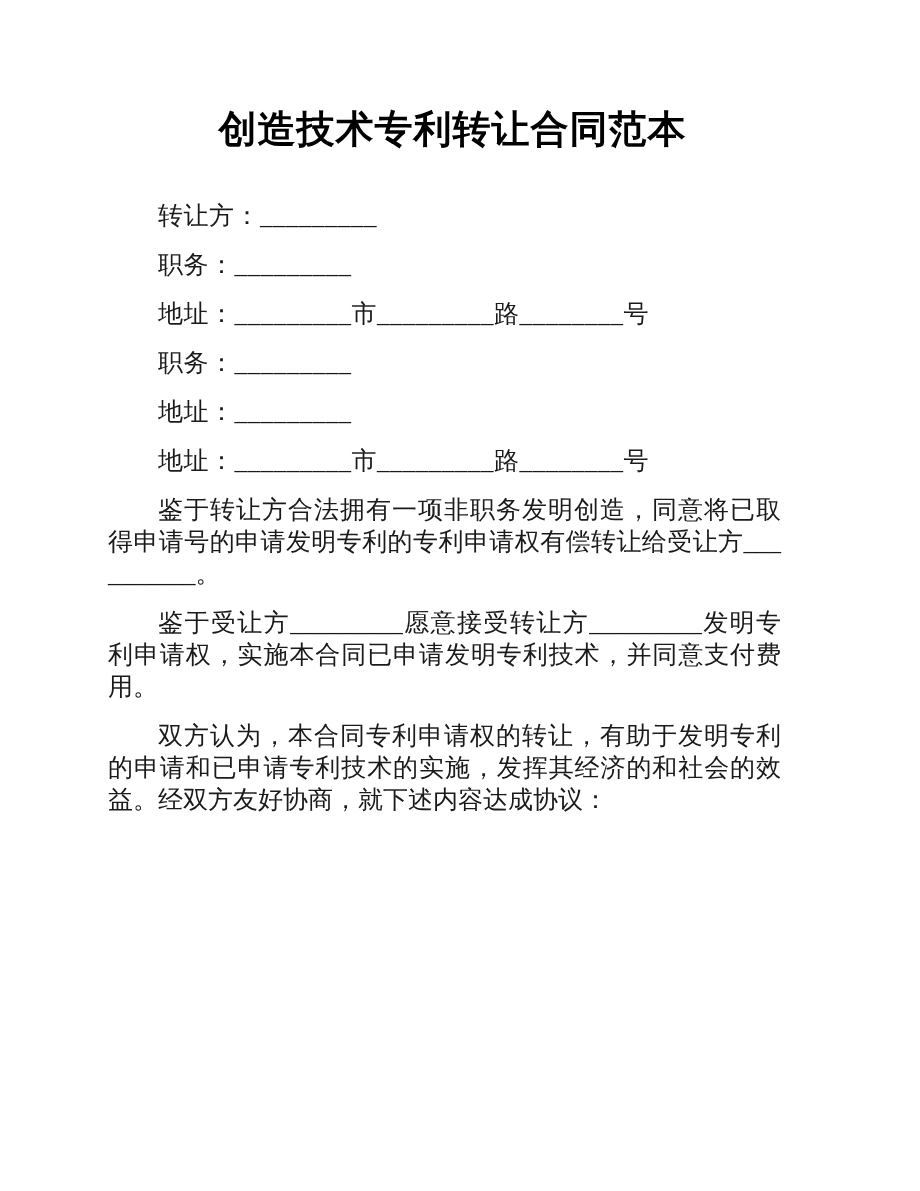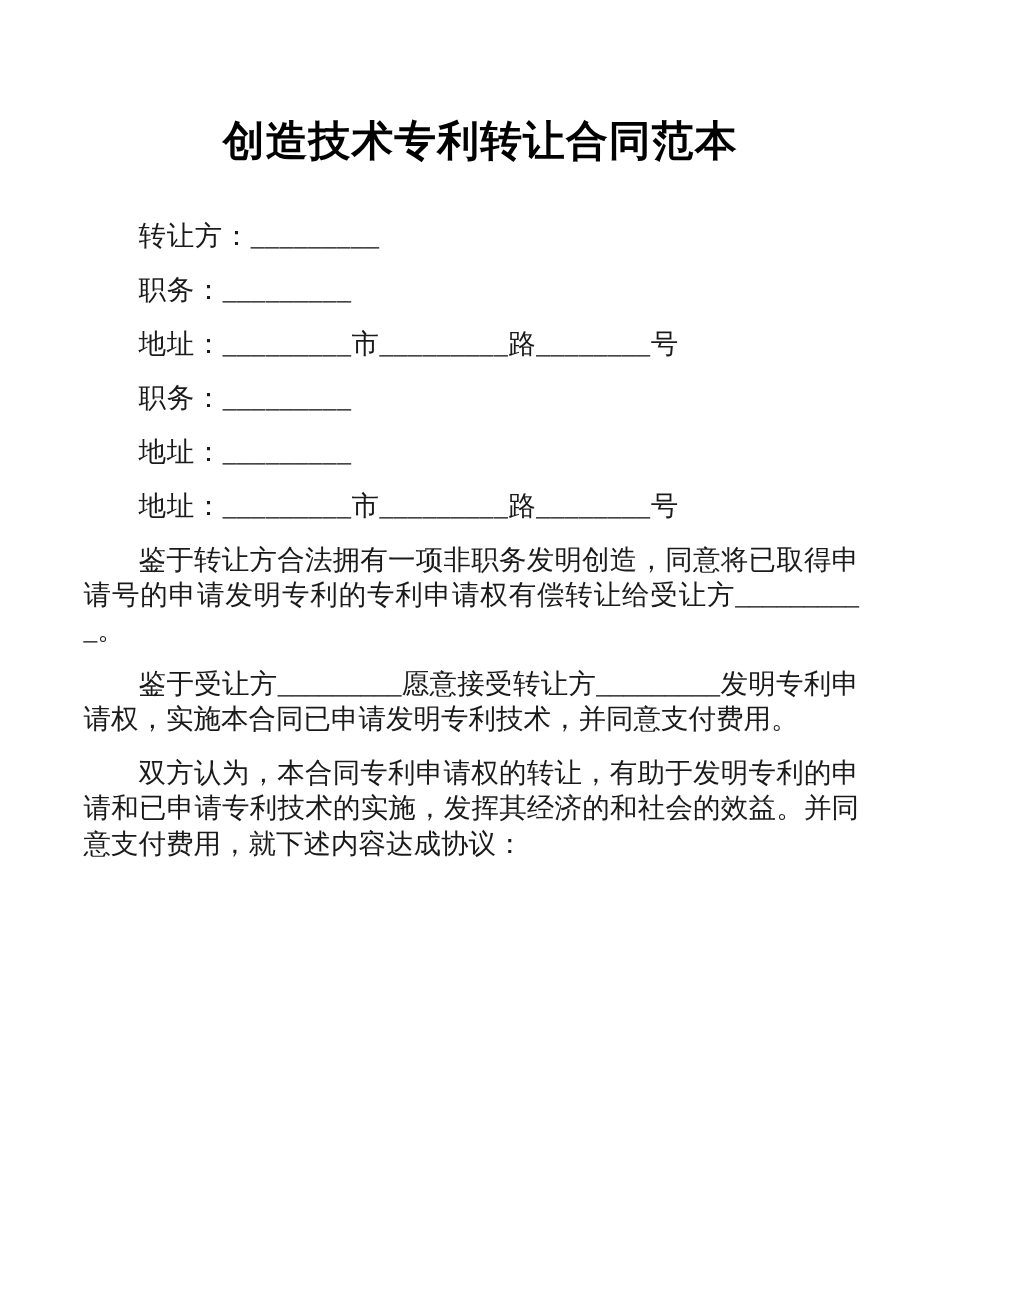--- a/index.html
+++ b/index.html
@@ -10,21 +10,21 @@
     width: 920px;
     height: 1191px;
     background: #ffffff;
     overflow: hidden;
   }
   .page {
     box-sizing: border-box;
     width: 920px;
     height: 1191px;
     background: #ffffff;
-    padding: 105px 123px 40px 76px;
+    padding: 105px 123px 40px 108px;
     color: #1a1a1a;
     font-family: "Liberation Serif", "DejaVu Serif", serif;
   }
   .doc-title {
     font-family: "Liberation Sans", "DejaVu Sans", sans-serif;
     font-weight: 700;
     font-size: 38px;
     line-height: 1.3;
     letter-spacing: 1px;
     text-align: center;
@@ -64,16 +64,16 @@
 
 
 
 
   <div class="para field-line">地址：_________市_________路________号</div>
 
   <p class="para">鉴于转让方合法拥有一项非职务发明创造，同意将已取得申请号的申请发明专利的专利申请权有偿转让给受让方__________。</p>
 
   <p class="para">鉴于受让方_________愿意接受转让方_________发明专利申请权，实施本合同已申请发明专利技术，并同意支付费用。</p>
 
-  <p class="para">双方认为，本合同专利申请权的转让，有助于发明专利的申请和已申请专利技术的实施，发挥其经济的和社会的效益。并同意支付费用，就下述内容达成协议：</p>
+  <p class="para">双方认为，本合同专利申请权的转让，有助于发明专利的申请和已申请专利技术的实施，发挥其经济的和社会的效益。经双方友好协商，就下述内容达成协议：</p>
 
 
 </div>
 
 </body></html>

